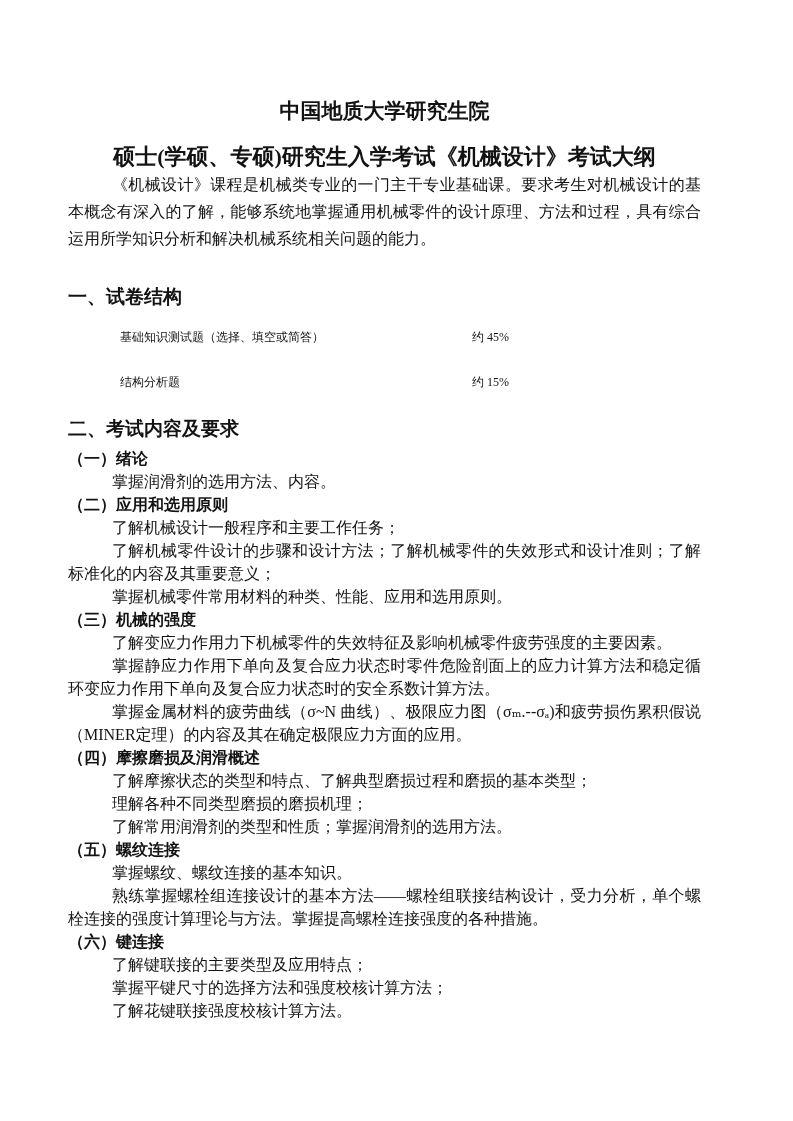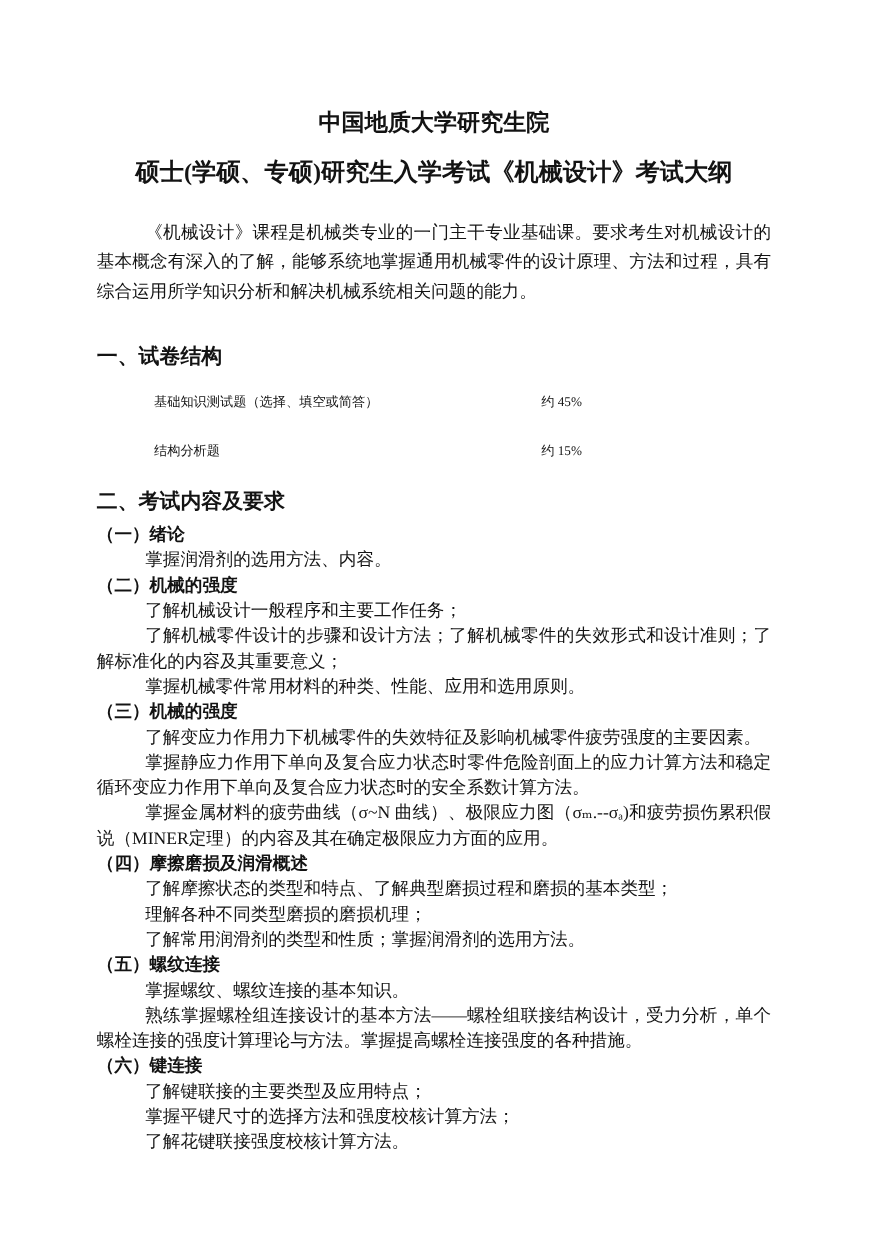--- a/index.html
+++ b/index.html
@@ -7,42 +7,40 @@
   body {
     width: 793px;
     height: 1121px;
     font-family: "Liberation Serif", "DejaVu Serif", serif;
     color: #131313;
     overflow: hidden;
   }
   .page {
     width: 793px;
     height: 1121px;
-    padding: 98px 92px 0 88px;
+    padding: 98px 92px 0 68px;
   }
   .doc-title-1 {
     text-align: center;
     font-size: 21px;
     font-weight: bold;
     line-height: 26px;
   }
   .doc-title-2 {
     text-align: center;
     font-size: 22px;
     font-weight: bold;
     line-height: 28px;
     margin-top: 19px;
   }
   .intro {
-    margin-top: 28px;
     font-size: 16px;
     line-height: 27px;
     text-indent: 44px;
     text-align: justify;
-    font-family: Liberation Mono, monospace;
   }
   .sec-heading {
     font-size: 19px;
     font-weight: bold;
     line-height: 26px;
   }
   .sec1-heading { margin-top: 32px; }
   .exam-table { margin-top: 16px; }
   .exam-row {
     display: flex;
@@ -91,21 +89,21 @@
   </div>
 
   <div class="sec-heading sec2-heading">二、考试内容及要求</div>
 
   <div class="subsection">
     <div class="subsection-title">（一）绪论</div>
     <p>掌握润滑剂的选用方法、内容。</p>
   </div>
 
   <div class="subsection">
-    <div class="subsection-title">（二）机械的强度</div>
+    <div class="subsection-title">（二）应用和选用原则</div>
     <p>了解机械设计一般程序和主要工作任务；</p>
     <p>了解机械零件设计的步骤和设计方法；了解机械零件的失效形式和设计准则；了解标准化的内容及其重要意义；</p>
     <p>掌握机械零件常用材料的种类、性能、应用和选用原则。</p>
   </div>
 
   <div class="subsection">
     <div class="subsection-title">（三）机械的强度</div>
     <p>了解变应力作用力下机械零件的失效特征及影响机械零件疲劳强度的主要因素。</p>
     <p>掌握静应力作用下单向及复合应力状态时零件危险剖面上的应力计算方法和稳定循环变应力作用下单向及复合应力状态时的安全系数计算方法。</p>
     <p>掌握金属材料的疲劳曲线（σ~N 曲线）、极限应力图（σₘ.--σₐ)和疲劳损伤累积假说（MINER定理）的内容及其在确定极限应力方面的应用。</p>

